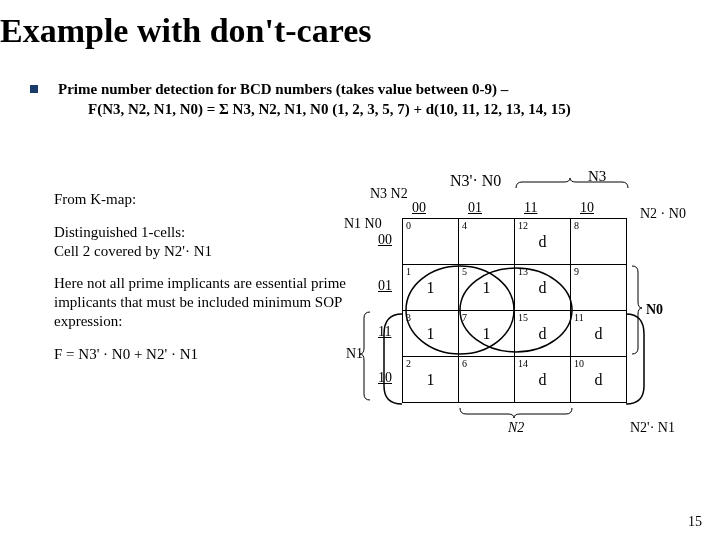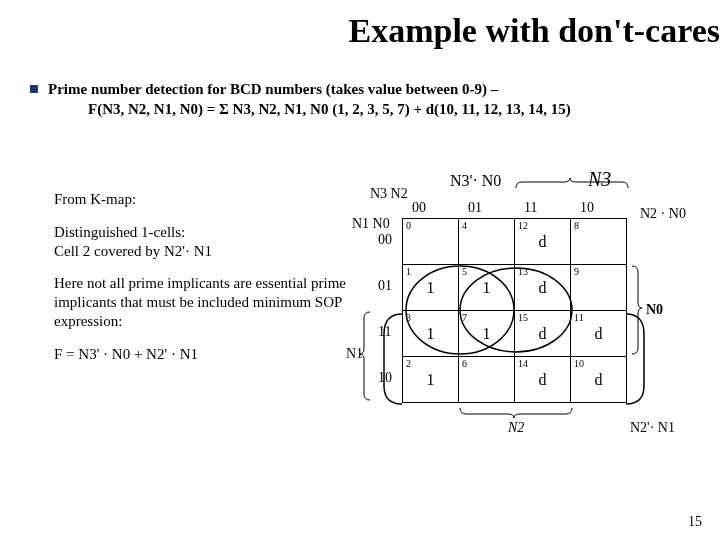--- a/index.html
+++ b/index.html
@@ -2,35 +2,35 @@
 <html><head>
 <meta charset="utf-8">
 <style>
   * { box-sizing: border-box; margin: 0; padding: 0; }
   body {
     width: 720px; height: 540px;
     font-family: "Times New Roman", serif;
     background: #fff; color: #000;
     position: relative; overflow: hidden;
   }
-  .title { font-size: 34px; text-align: right; padding-top: 12px; }
+  .title { font-size: 34px; text-align: left; padding-top: 12px; }
   .body-area { position: absolute; left: 30px; top: 80px; right: 30px; }
-  .bullet-row { display: flex; gap: 10px; font-size: 15px; font-weight: bold; }
+  .bullet-row { display: flex; gap: 20px; font-size: 15px; font-weight: bold; }
   .sq { width: 8px; height: 8px; background: #1a3a6a; margin-top: 5px; flex: 0 0 8px; }
   .intro-lines { line-height: 1.25; }
   .func-line { font-size: 15px; font-weight: bold; margin-left: 58px; margin-top: 2px; }
   .leftcol {
     position: absolute; left: 0; top: 110px; width: 300px;
     font-size: 15px; line-height: 1.25; margin-left: 24px;
   }
   .leftcol .blk { margin-top: 14px; }
   .indent { margin-left: 28px; }
   .kmap-wrap { position: absolute; left: 310px; top: 96px; width: 380px; }
   .axis-label { font-size: 14px; position: absolute; }
-  .col-hdr, .row-hdr { font-size: 14px; text-align: right; position: absolute; }
+  .col-hdr, .row-hdr { font-size: 14px; text-align: right; position: absolute; text-decoration: underline; }
   .grid {
     position: absolute; left: 62px; top: 42px;
     border-collapse: collapse;
   }
   .grid td {
     width: 56px; height: 46px;
     border: 1px solid #000;
     position: relative;
     font-size: 16px; text-align: center; vertical-align: middle;
   }
@@ -58,23 +58,23 @@
     <div class="blk">
       <div>Distinguished 1-cells:</div>
       <div>Cell 2   covered by  N2'· N1</div>
     </div>
     <div class="blk">Here not all prime implicants are essential prime implicants that must be included minimum SOP expression:</div>
     <div class="blk">F =   N3' · N0 +  N2' · N1</div>
   </div>
 
   <div class="kmap-wrap">
     <div class="axis-label" style="left:30px; top:10px;">N3 N2</div>
-    <div class="axis-label" style="left:12px; top:40px;text-align:center;">N1 N0</div>
+    <div class="axis-label" style="left:4px; top:40px;text-align:center;">N1 N0</div>
     <div class="axis-label" style="left:110px; top:-4px; font-size:16px;">N3'· N0</div>
-    <div class="axis-label" style="left:248px; top:-8px; font-size:20px;font-style:italic;">N3</div>
+    <div class="axis-label" style="left:248px; top:-8px; font-size:15px;">N3</div>
 
     <div class="col-hdr" style="left:72px; top:24px;">00</div>
     <div class="col-hdr" style="left:128px; top:24px;">01</div>
     <div class="col-hdr" style="left:184px; top:24px;">11</div>
     <div class="col-hdr" style="left:240px; top:24px;">10</div>
 
     <div class="row-hdr" style="left:38px; top:56px;">00</div>
     <div class="row-hdr" style="left:38px; top:102px;">01</div>
     <div class="row-hdr" style="left:38px; top:148px;">11</div>
     <div class="row-hdr" style="left:38px; top:194px;">10</div>

